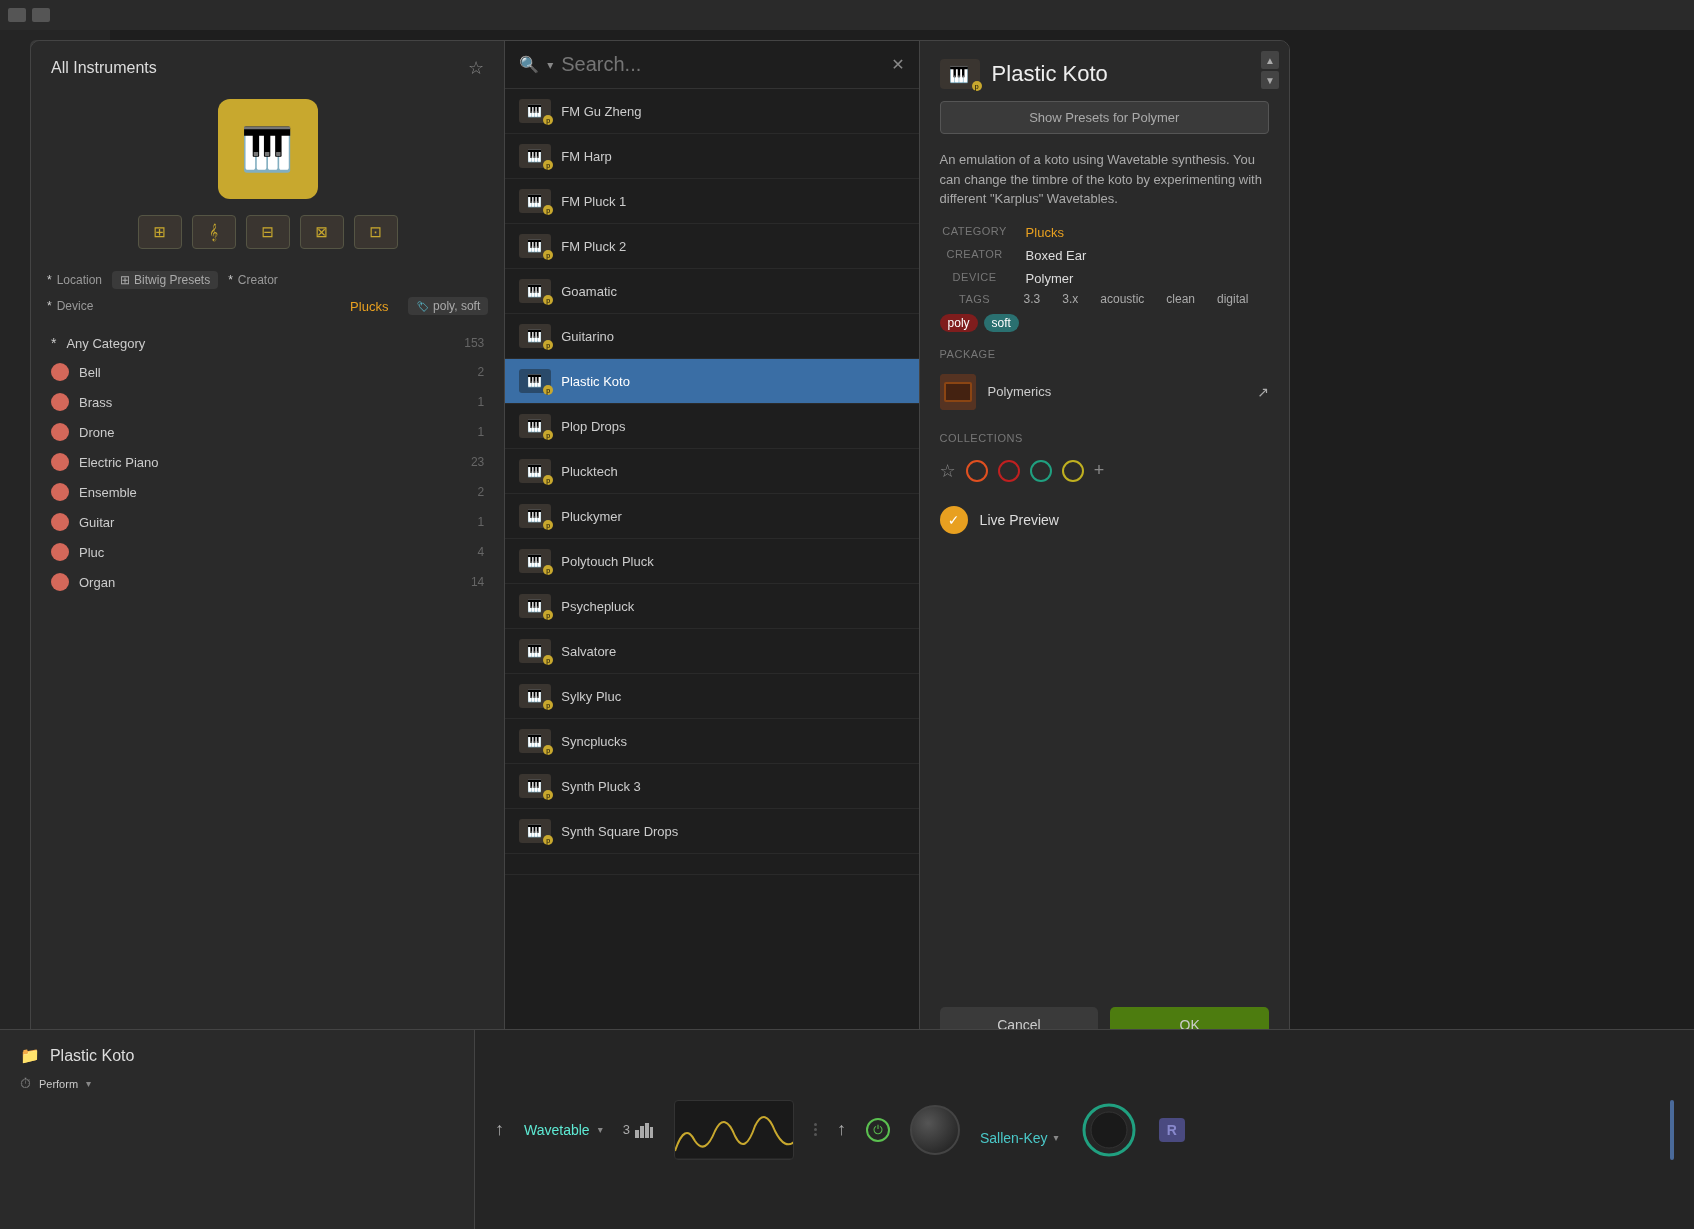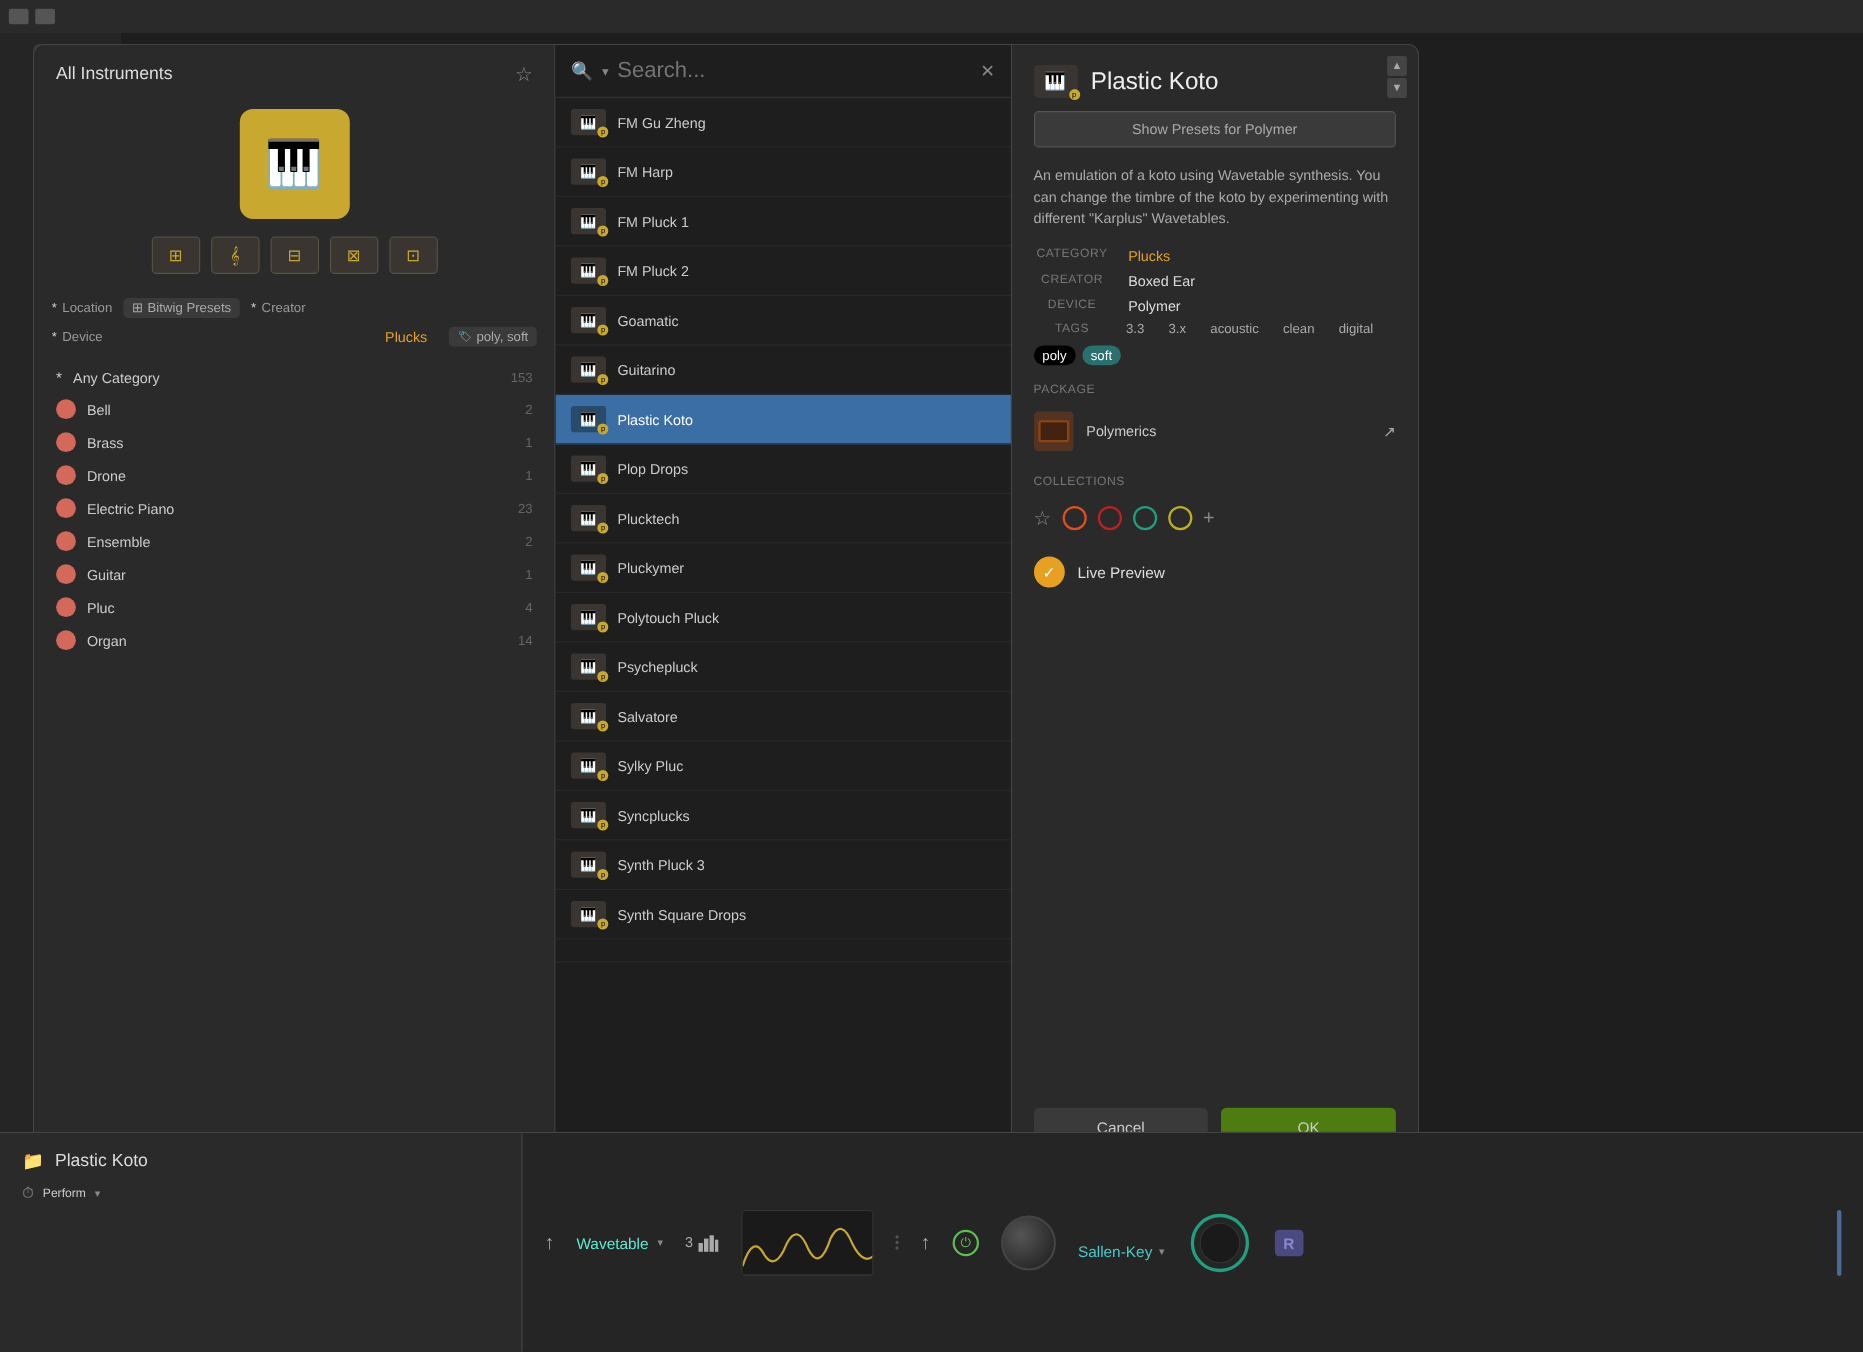--- a/index.html
+++ b/index.html
@@ -377,21 +377,21 @@
       gap: 6px;
       padding: 4px 20px 0;
       align-items: center;
     }
     .tag-pill {
       padding: 2px 8px;
       border-radius: 10px;
       font-size: 12px;
     }
     .tag-plain { color: #aaa; }
-    .tag-blue { background: #000000; color: #fff; }
+    .tag-blue { background: #7f1d1d; color: #fff; }
     .tag-teal { background: #2a7070; color: #fff; }
 
     .section-label {
       padding: 16px 20px 8px;
       color: #777;
       font-size: 11px;
       text-transform: uppercase;
       letter-spacing: 0.5px;
     }
 

